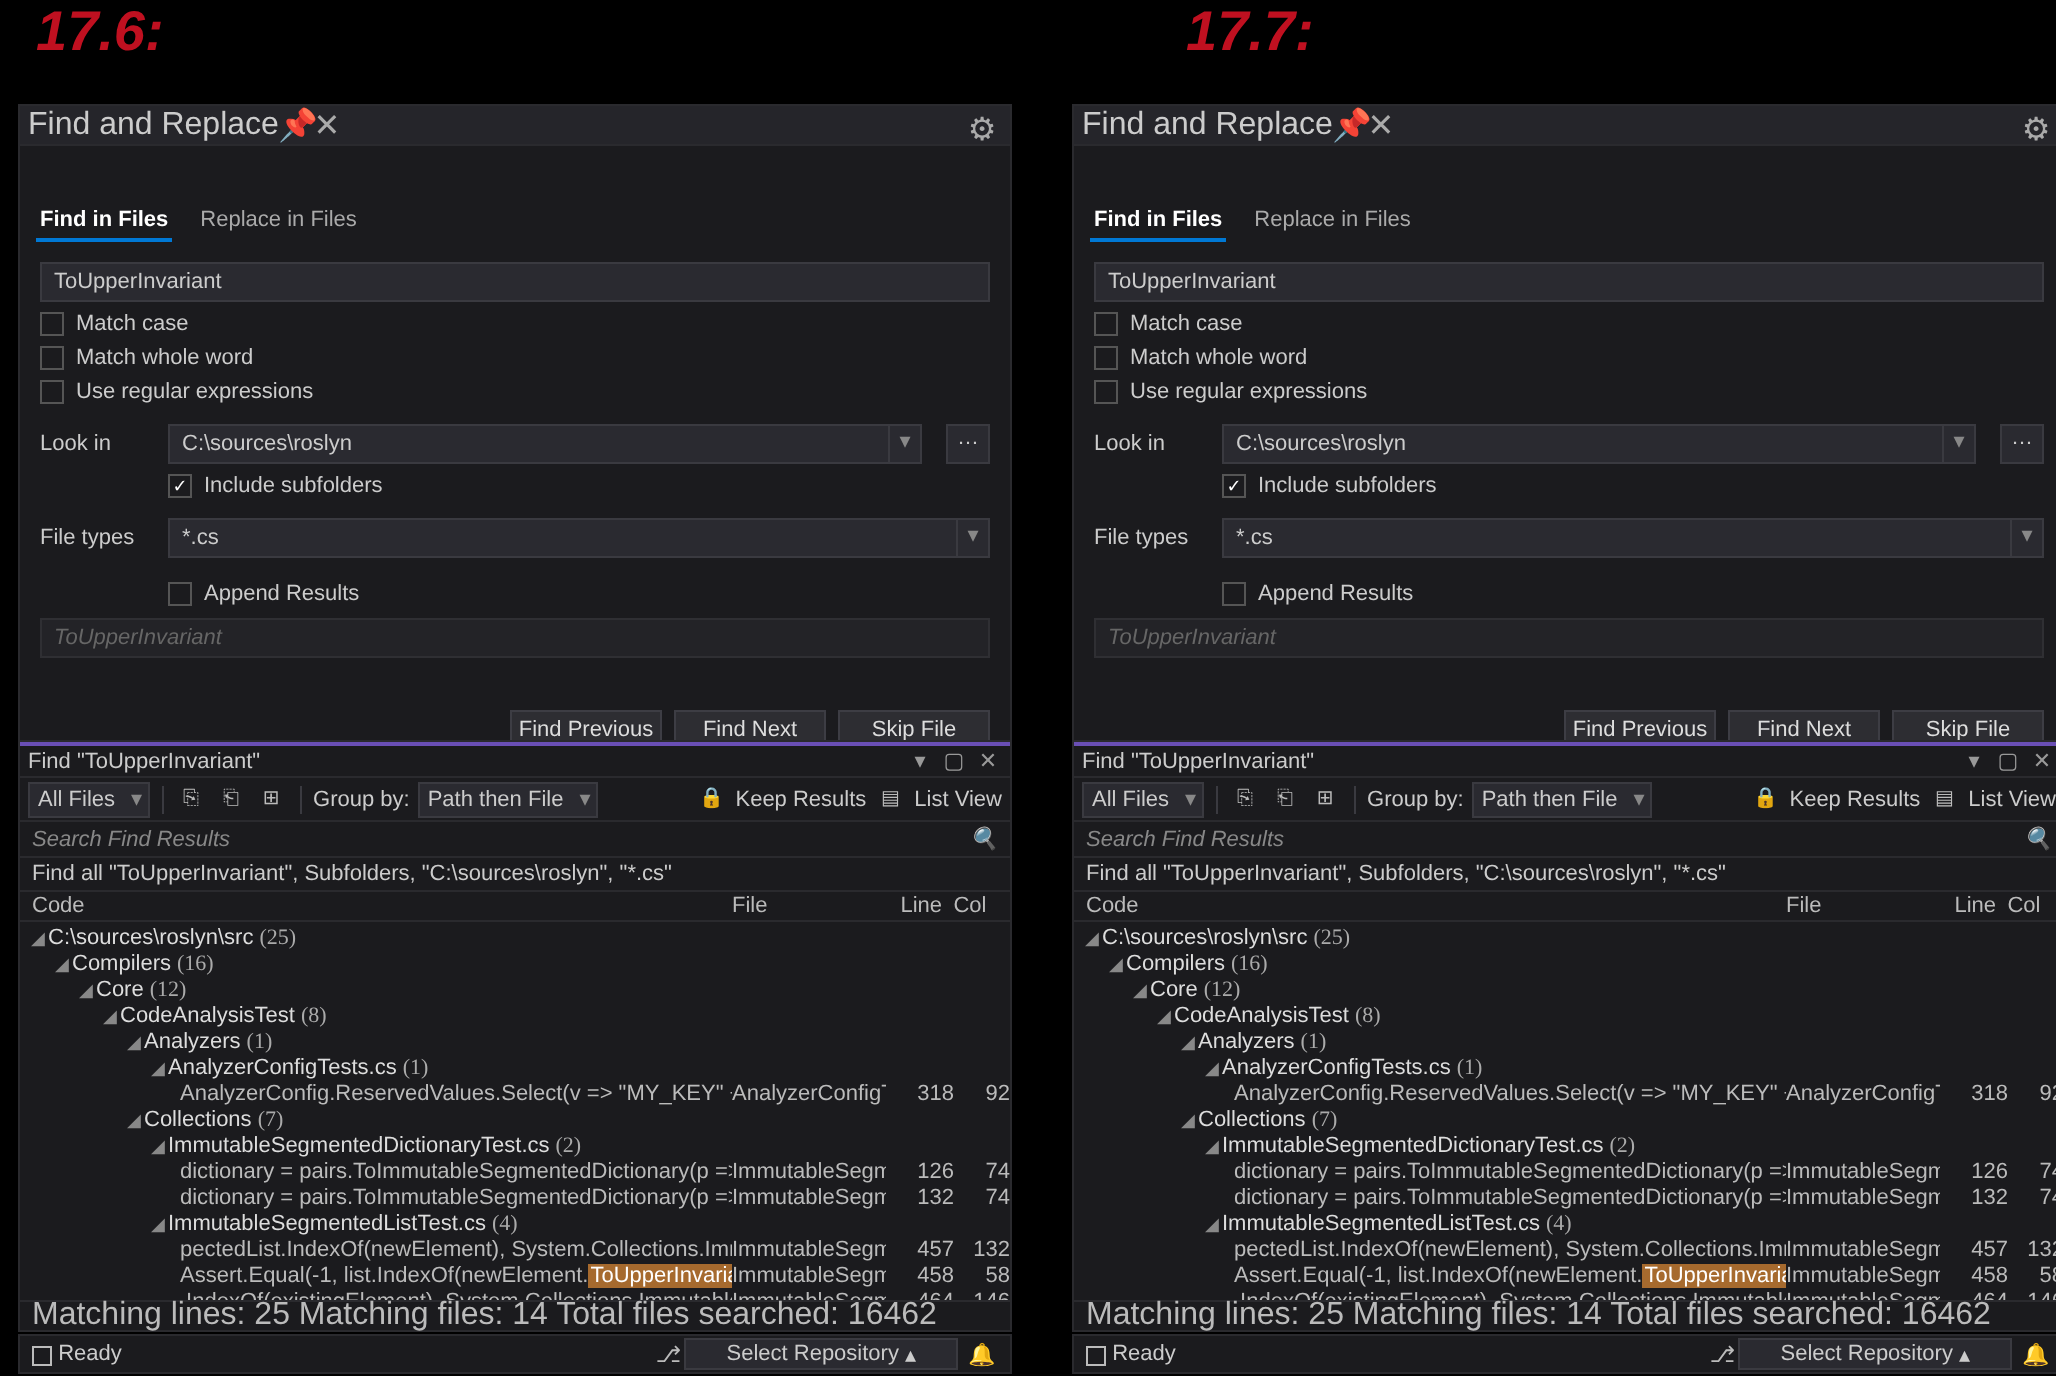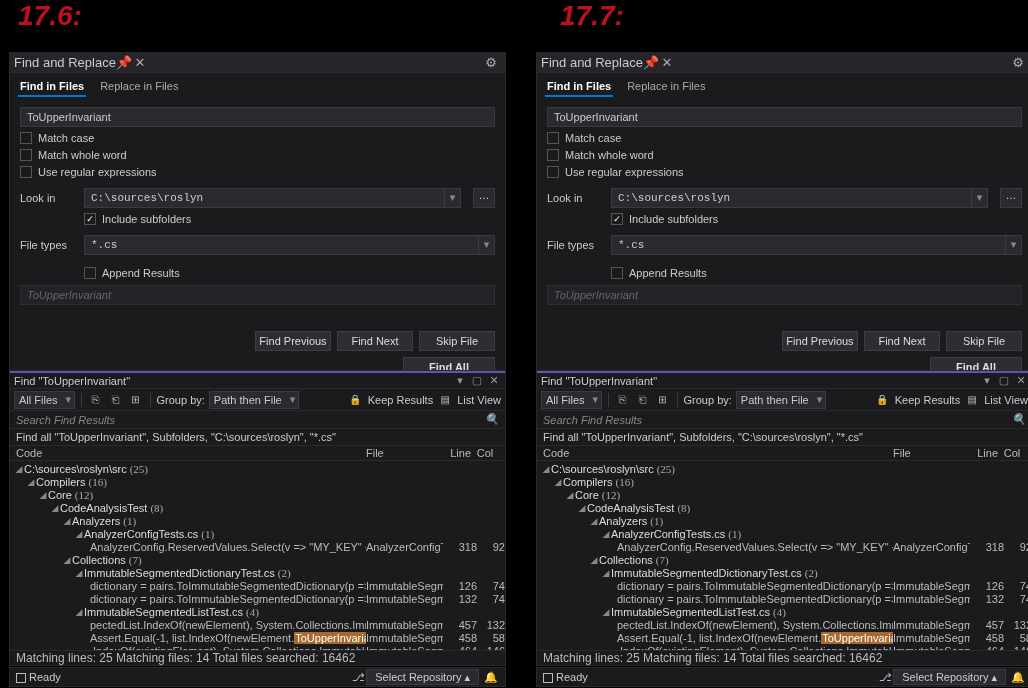--- a/index.html
+++ b/index.html
@@ -15,50 +15,50 @@
   }
   .version-label {
     position: absolute;
     top: 0;
     font-size: 28px;
     font-weight: 600;
     font-style: italic;
     color: #c01020;
   }
   .v176 { left: 18px; }
-  .v177 { left: 560px; }
+  .v177 { left: 593px; }
   .panel {
     position: absolute;
     width: 497px;
     top: 52px;
     background: #1b1b1e;
     border: 1px solid #2a2a2e;
   }
   .panel.left { left: 9px; }
   .panel.right { left: 536px; }
   .titlebar {
     display: flex;
     align-items: center;
     height: 20px;
     background: #25252a;
     border-bottom: 1px solid #2a2a2e;
     padding: 0 4px;
-    font-size: 13px;
+    font-size: 16px;
   }
   .titlebar span.title { flex: 0 0 auto; }
   .titlebar .sp { flex: 1; }
   .titlebar .pin, .titlebar .close { width: 16px; text-align: center; color: #aaa; cursor: pointer; }
   .titlebar .gear { width: 16px; text-align: center; color: #aaa; position: absolute; right: 6px; top: 2px; }
   .tabbar {
     display: flex;
     gap: 12px;
     padding: 4px 8px 0 8px;
     font-size: 11px;
   }
-  .tab { padding: 3px 2px; color: #aaa; cursor: pointer; }
+  .tab { padding: 3px 2px; color: #aaa; cursor: pointer; margin-top: 24px; }
   .tab.active { color: #fff; border-bottom: 2px solid #0078d4; font-weight: 600; }
   .form {
     padding: 10px 10px 8px 10px;
   }
   .text-input {
     width: 100%;
     background: #2a2a30;
     border: 1px solid #3a3a40;
     color: #ccc;
     padding: 3px 6px;
@@ -74,21 +74,21 @@
   .cb {
     width: 12px; height: 12px;
     border: 1px solid #555; background: #1b1b1e;
     display: inline-flex; align-items: center; justify-content: center;
     font-size: 9px; color: #fff;
   }
   .cb.checked::after { content: "✓"; }
   .row { display: flex; align-items: center; gap: 8px; margin-top: 10px; }
   .row .lbl { width: 56px; color: #ccc; font-size: 11px; }
   .row .combo { flex: 1; display: flex; }
-  .combo .text-input { flex: 1; font-family: Liberation Mono, monospace; }
+  .combo .text-input { flex: 1; }
   .dd { width: 16px; background:#2a2a30; border:1px solid #3a3a40; border-left:none; text-align:center; color:#888; height:20px; line-height:16px; }
   .ellip { width: 22px; height:20px; background:#2a2a30; border:1px solid #3a3a40; text-align:center; color:#ccc; margin-left:4px; }
   .indent { margin-left: 64px; }
   .disabled-input {
     width: 100%;
     background: #232327;
     border: 1px solid #2f2f33;
     color: #666;
     padding: 3px 6px;
     font-size: 11px;
@@ -194,21 +194,21 @@
   .bold { font-weight:400; color:#ddd; }
   .cnt { color:#aaa; margin-left:3px;font-family:Liberation Serif, serif; }
   .codel { display:flex; align-items:center; height:13px; overflow:hidden; white-space:nowrap; }
   .codel .ctext { flex: 0 0 352px; overflow:hidden; color:#bbb; padding-left: 2px; }
   .codel .file { flex:1; overflow:hidden; color:#bbb; }
   .codel .line { flex:0 0 34px; text-align:right; color:#bbb; }
   .codel .col { flex:0 0 28px; text-align:right; color:#bbb; }
   .hl { background:#a66a2e; color:#fff; padding:0 1px; }
   .footer-match {
     height: 15px; border-top:1px solid #2a2a2e; padding:0 6px;
-    font-size:12px; color:#bbb; display:flex; align-items:center;
+    font-size:16px; color:#bbb; display:flex; align-items:center;
   }
 
   
   .statusbar {
     position:absolute;
     height: 20px;
     width: 497px;
     background: #1b1b1e;
     border: 1px solid #2a2a2e;
     display:flex; align-items:center;
@@ -216,21 +216,21 @@
     padding: 0 6px;
     color:#ccc;
   }
   .statusbar.left { left:9px; top: 667px; }
   .statusbar.right { left:536px; top:667px; }
   .statusbar .sp { flex:1; }
   .sb-ic { width:16px; text-align:center; color:#bbb; margin-left:4px; }
   .repo-box {
     display:flex; align-items:center; gap:3px;
     border:1px solid #3a3a40; background:#2a2a30;
-    padding: 0 8px; height:16px;
+    padding: 0 20px; height:16px;
   }
   .sq { display:inline-block; width:10px; height:10px; border:1.5px solid #bbb; position:relative; top:1px; }
 </style>
 </head>
 <body>
 
 <div class="version-label v176">17.6:</div>
 <div class="version-label v177">17.7:</div>
 
 <div class="panel left">

